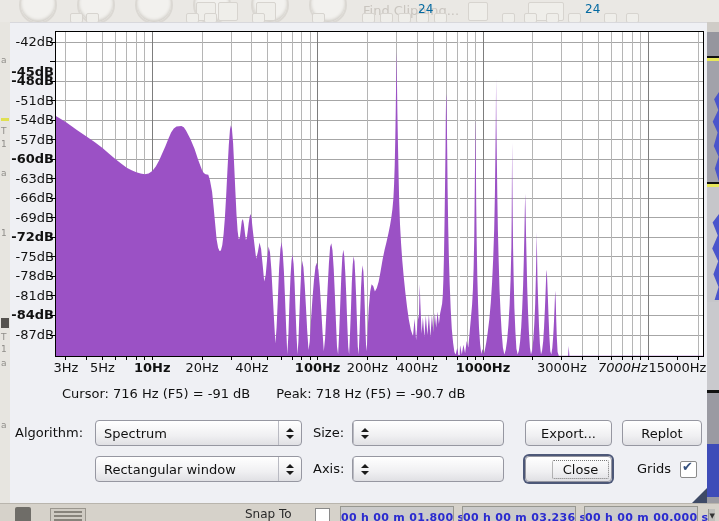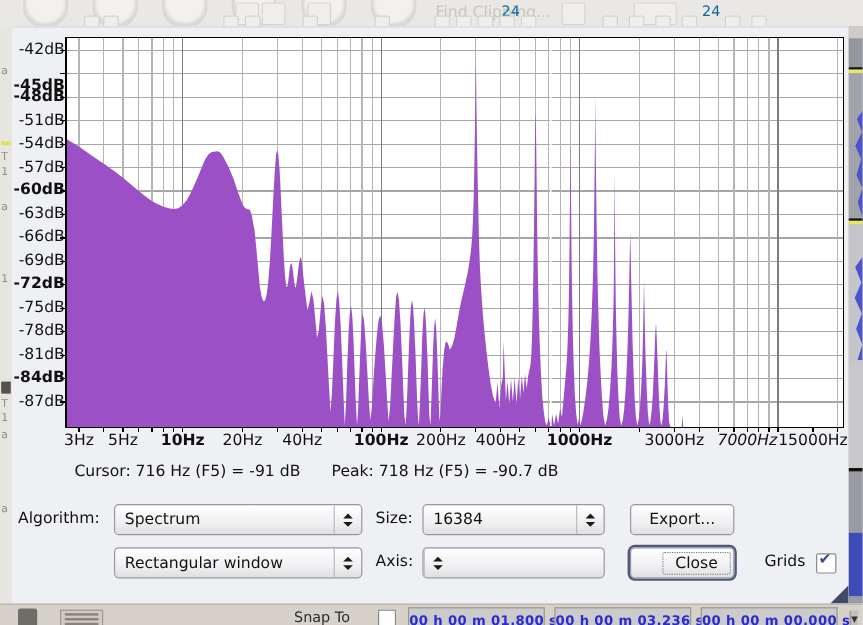--- a/index.html
+++ b/index.html
@@ -281,28 +281,30 @@
     <div class="lbl" style="left:5px;top:397px">Algorithm:</div>
     <div class="dd" style="left:85px;top:397px;width:205px">
       <span class="dd-text">Spectrum</span>
       <span class="dd-spin">
           <i class="up"></i>
           <i class="dn"></i>
         </span>
     </div>
     <div class="lbl" style="left:303px;top:397px">Size:</div>
     <div class="dd" style="left:342px;top:397px;width:150px">
-      <span class="dd-text">16384</span>
       <span class="dd-spin">
           <i class="up"></i>
           <i class="dn"></i>
         </span>
     </div>
     <div class="btn" style="left:515px;top:397px;width:85px">
       <span>Export...</span>
+    </div>
+    <div class="btn" style="left:612px;top:397px;width:78px">
+      <span>Replot</span>
     </div>
 
     <div class="dd" style="left:85px;top:433px;width:205px">
       <span class="dd-text">Rectangular window</span>
       <span class="dd-spin">
           <i class="up"></i>
           <i class="dn"></i>
         </span>
     </div>
     <div class="lbl" style="left:303px;top:433px">Axis:</div>

